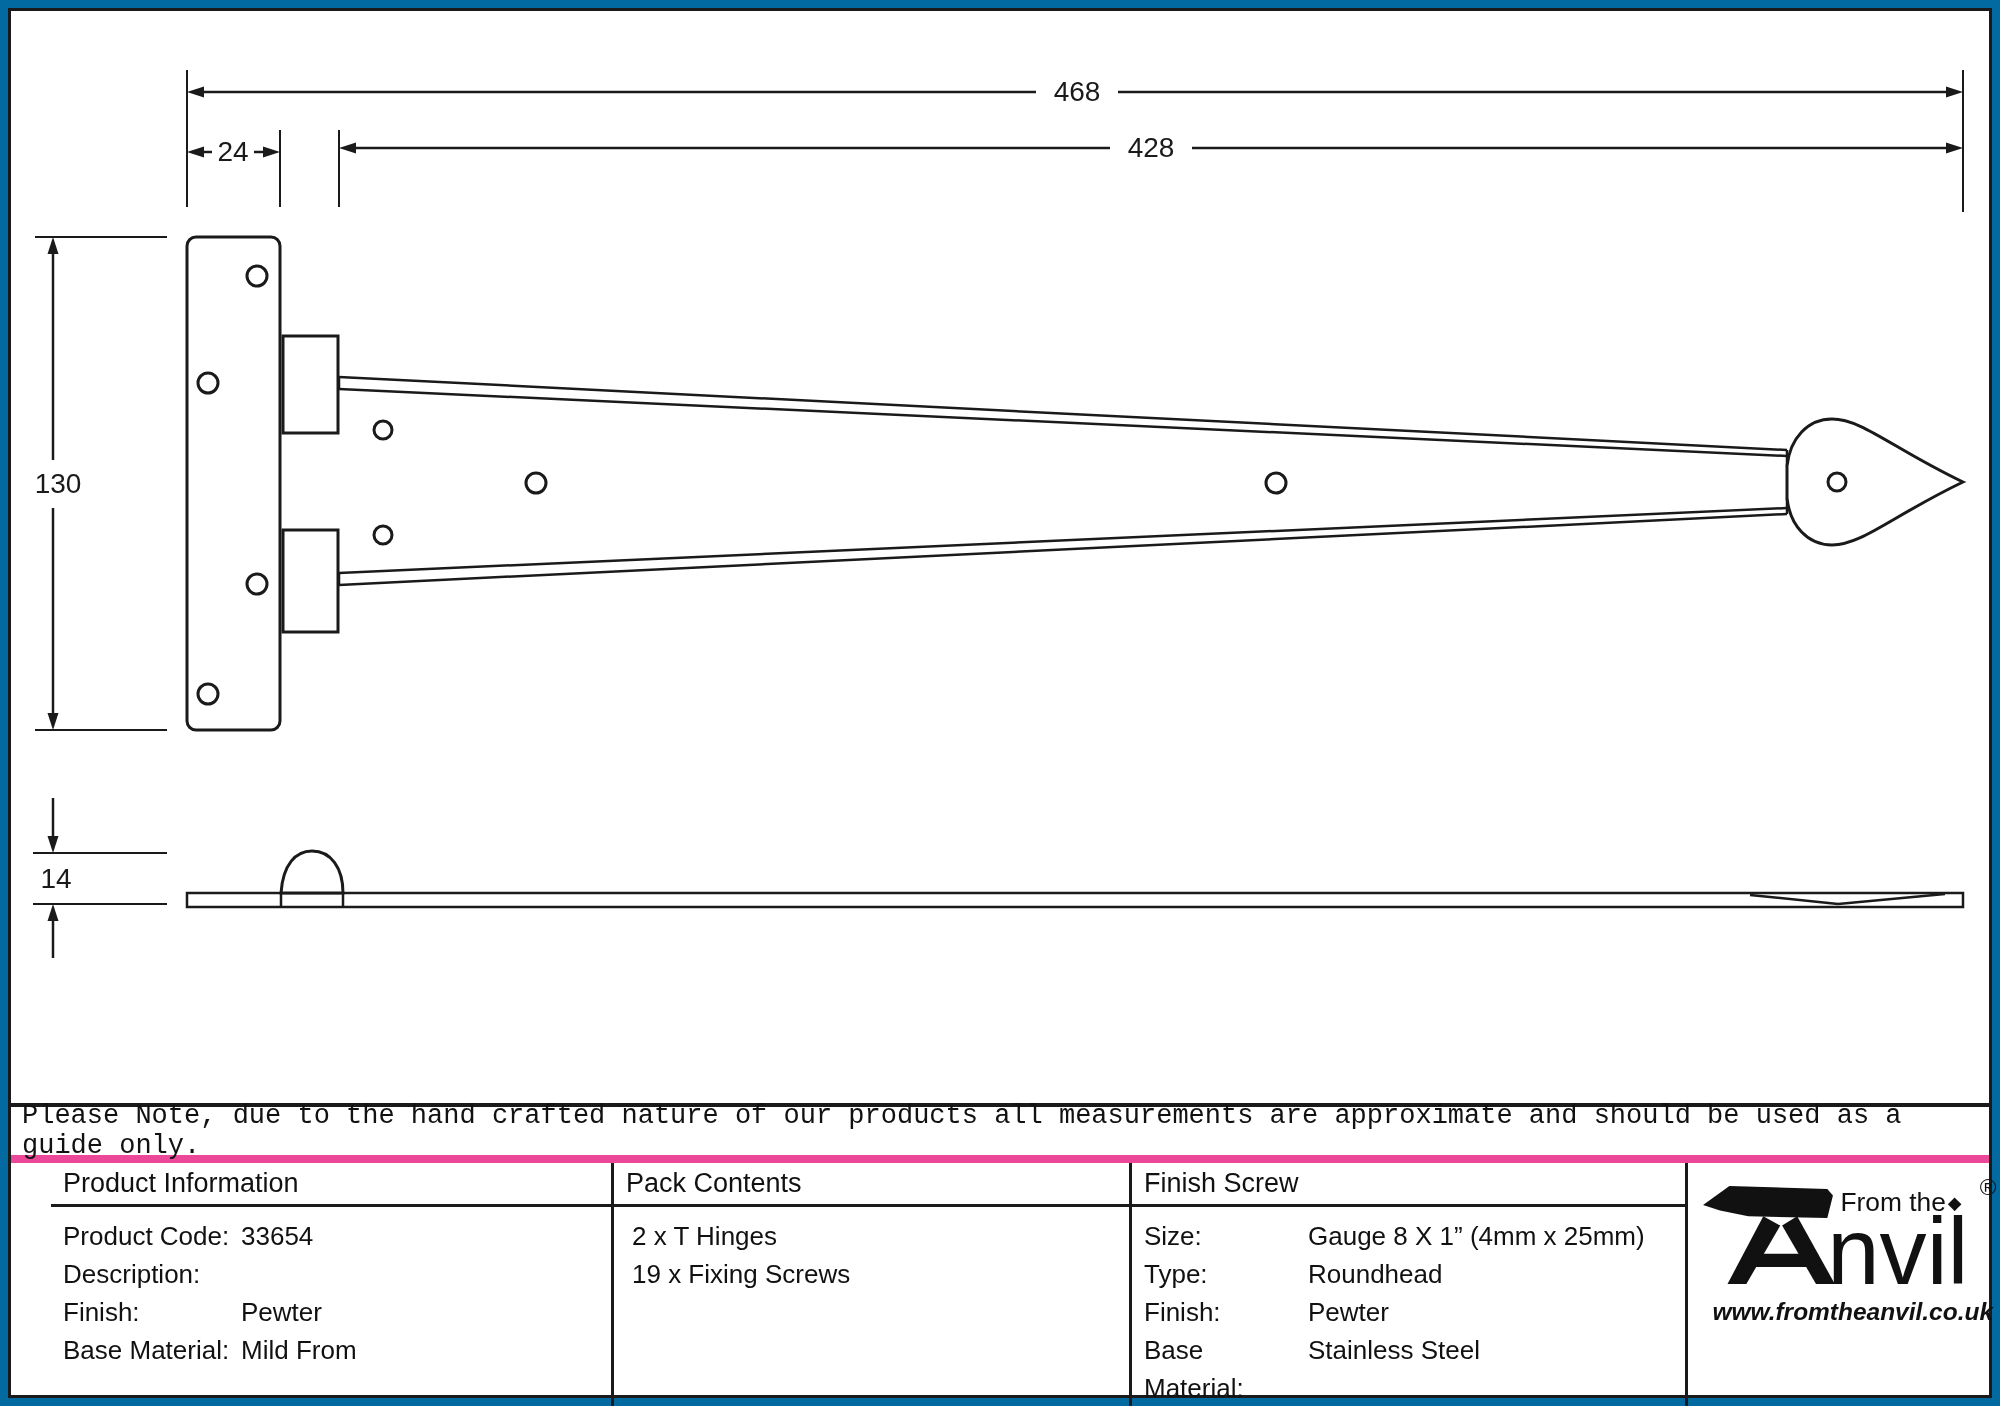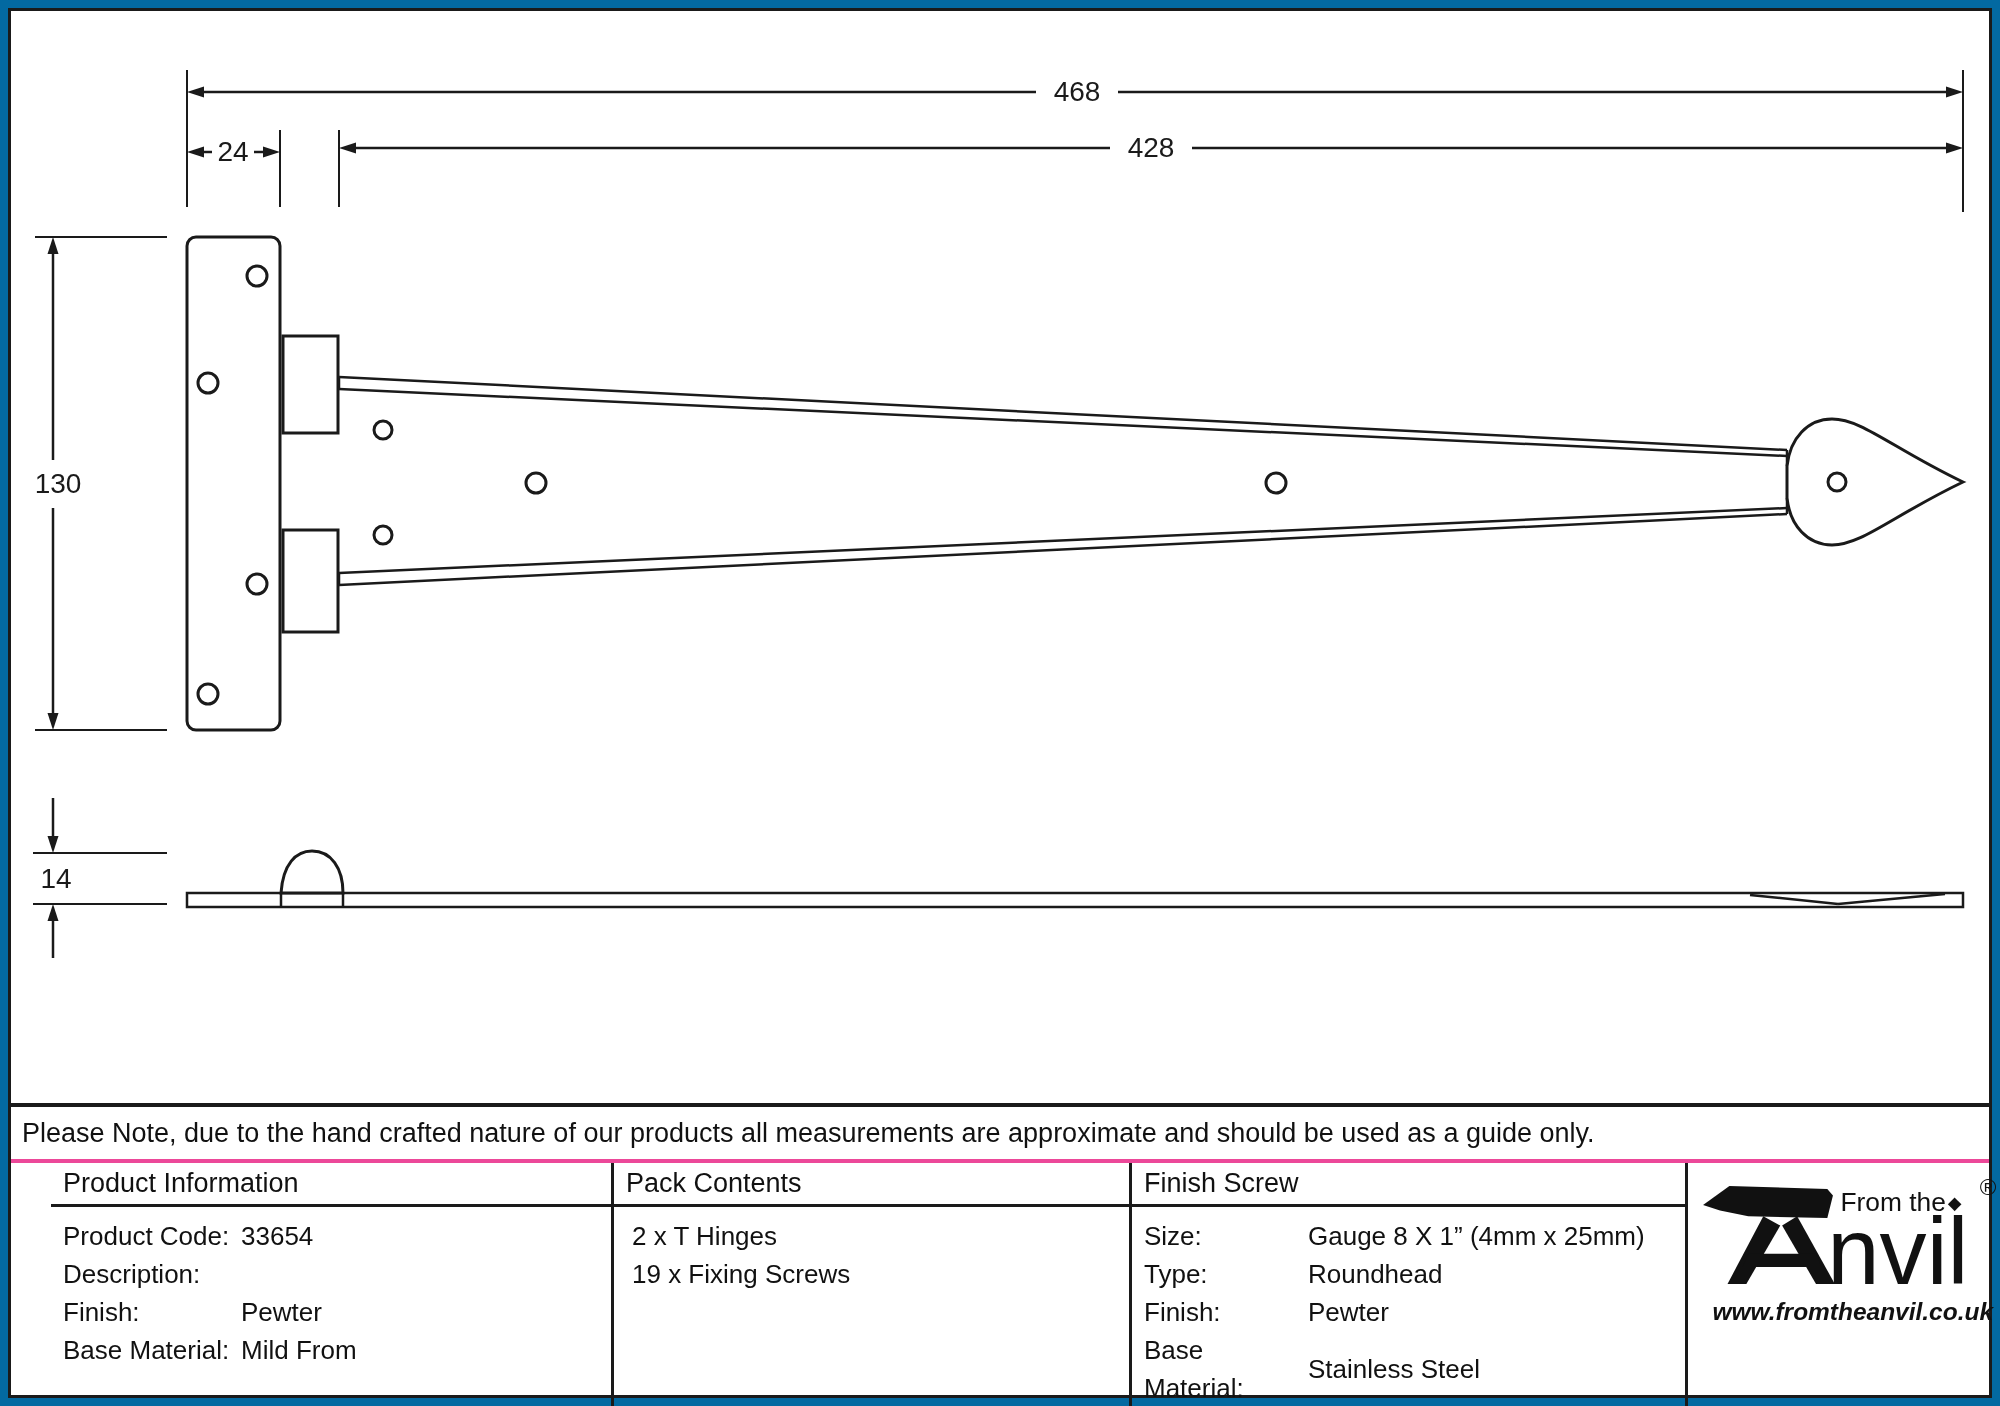--- a/index.html
+++ b/index.html
@@ -3,30 +3,30 @@
 <meta charset="utf-8">
 <style>
   html,body{margin:0;padding:0;background:#ffffff;}
   .page{position:relative;width:2000px;height:1406px;background:#0369a1;
         font-family:"Liberation Sans",sans-serif;color:#111;}
   .sheet{position:absolute;left:8px;top:8px;width:1984px;height:1390px;
          border:3px solid #1a1a1a;box-sizing:border-box;background:#fff;}
   .drawing-area{display:block;width:1978px;height:1092px;}
   svg text{font-family:"Liberation Sans",sans-serif;fill:#1a1a1a;}
   .note-row{height:60px;box-sizing:border-box;border-top:4px solid #1a1a1a;
-            border-bottom:4px solid #ec4899;display:flex;align-items:center;
-            padding-left:11px;font-size:27px;}
+            border-bottom:8px solid #ec4899;display:flex;align-items:center;
+            padding-left:11px;font-size:27px;font-family:Liberation Mono, monospace;}
   .info-table{display:grid;grid-template-columns:563px 518px 556px 1fr;
               grid-template-rows:44px 1fr;height:235px;box-sizing:border-box;margin-left:40px;}
   .cell{box-sizing:border-box;}
   .col-line{border-right:3px solid #1a1a1a;}
   .hdr{border-bottom:3px solid #1a1a1a;display:flex;align-items:center;
        padding-left:12px;font-size:27px;}
   .body-cell{padding:10px 0 0 12px;font-size:26px;line-height:38px;}
-  .kv{display:flex;align-items:center;}
+  .kv{display:flex;}
   .kv .k{flex:0 0 178px;}
   .fix .k{flex:0 0 164px;}
   .pack{padding-left:18px;}
   .logo-cell{grid-column:4;grid-row:1/3;display:flex;align-items:flex-start;justify-content:center;}
   .brand-svg text{fill:#111;}
 </style>
 </head>
 <body>
 
 <div class="page">

